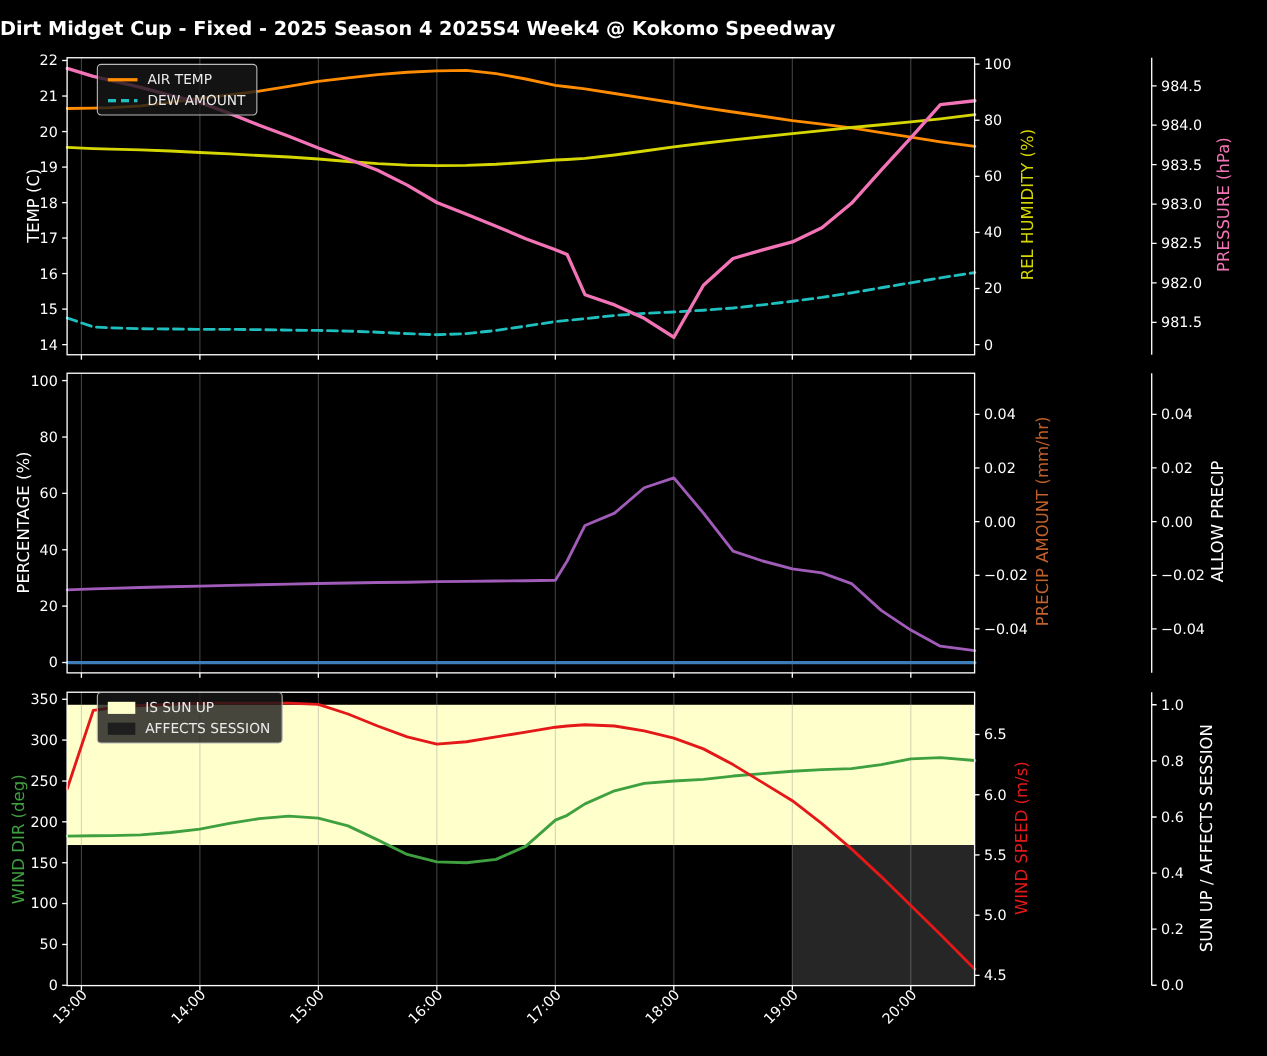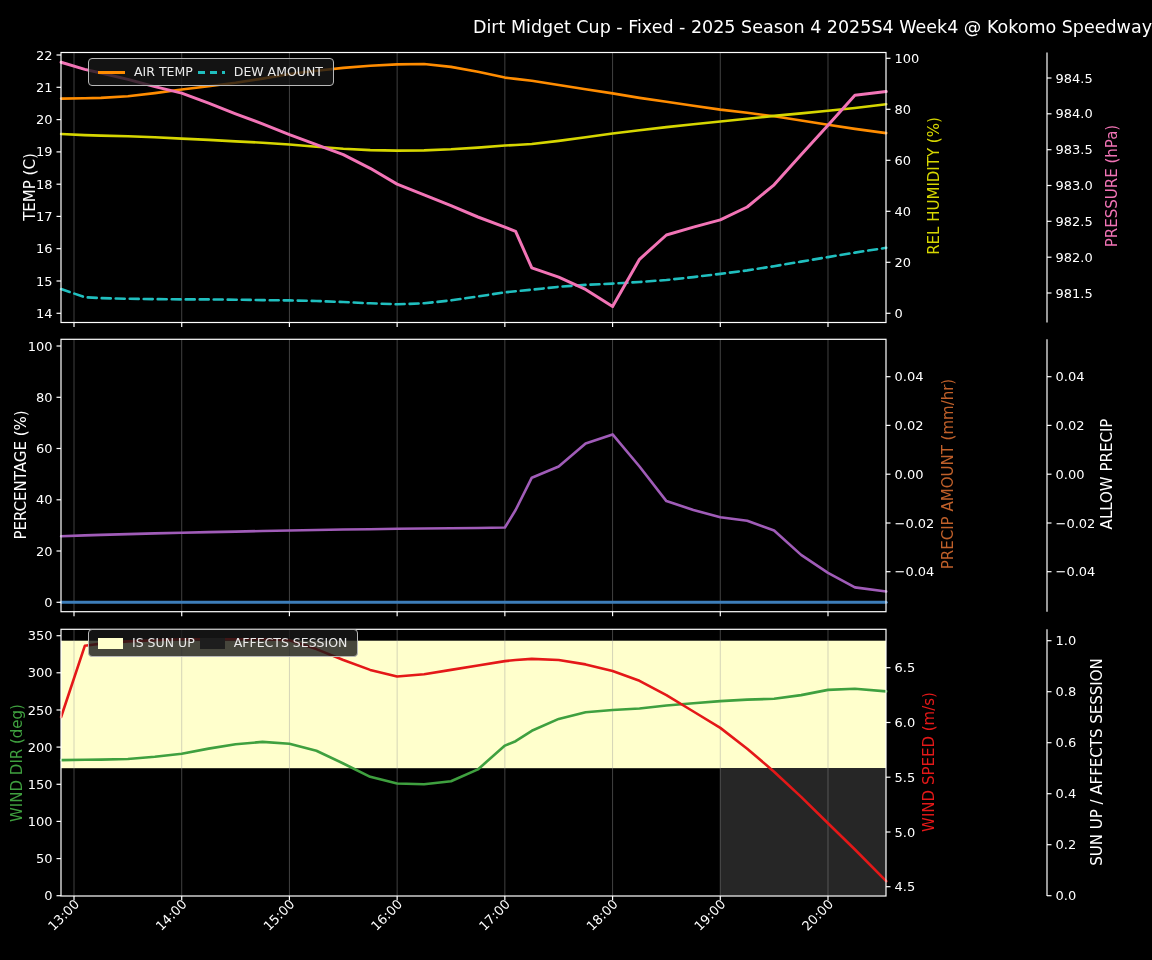--- a/index.html
+++ b/index.html
@@ -1,22 +1,22 @@
 <!DOCTYPE html>
 <html><head>
 <meta charset="utf-8">
 <style>
   html,body{margin:0;padding:0;background:#000;}
   body{font-family:"DejaVu Sans","Liberation Sans",sans-serif;}
   #fig{position:relative;width:1152px;height:960px;background:#000;overflow:hidden;}
   #chart{position:absolute;left:0;top:0;}
   svg text{font-family:"DejaVu Sans","Liberation Sans",sans-serif;}
-  .title{position:absolute;top:15px;left:0;width:1152px;text-align:right;color:#fff;font-size:17.5px;line-height:24px;white-space:nowrap;}
+  .title{position:absolute;top:15px;left:0;width:1152px;text-align:left;color:#fff;font-size:17.5px;line-height:24px;white-space:nowrap;font-weight:bold;}
   .axtitle{position:absolute;font-size:15px;color:#fff;writing-mode:vertical-rl;transform:translate(-50%,-50%) rotate(180deg);white-space:nowrap;}
-  .legend{position:absolute;background:rgba(24,24,24,0.8);border:1px solid #b8b8b8;border-radius:4px;padding:6px 10px 6px 9px;display:flex;gap:5px;z-index:3;}
+  .legend{position:absolute;background:rgba(24,24,24,0.8);border:1px solid #b8b8b8;border-radius:4px;padding:6px 10px 6px 9px;display:flex;flex-direction:column;gap:5px;z-index:3;}
   .litem{display:flex;align-items:center;gap:9px;color:#eaeaea;font-size:12.5px;line-height:14px;white-space:nowrap;}
   .sw-line{width:27px;height:3px;flex:0 0 27px;}
   .sw-dash{width:27px;height:3px;flex:0 0 27px;}
   .sw-patch{width:25px;height:11px;flex:0 0 25px;}
 </style>
 </head>
 <body>
 
 <div id="fig">
   <svg id="chart" width="1152" height="960" viewBox="0 0 1152 960">

